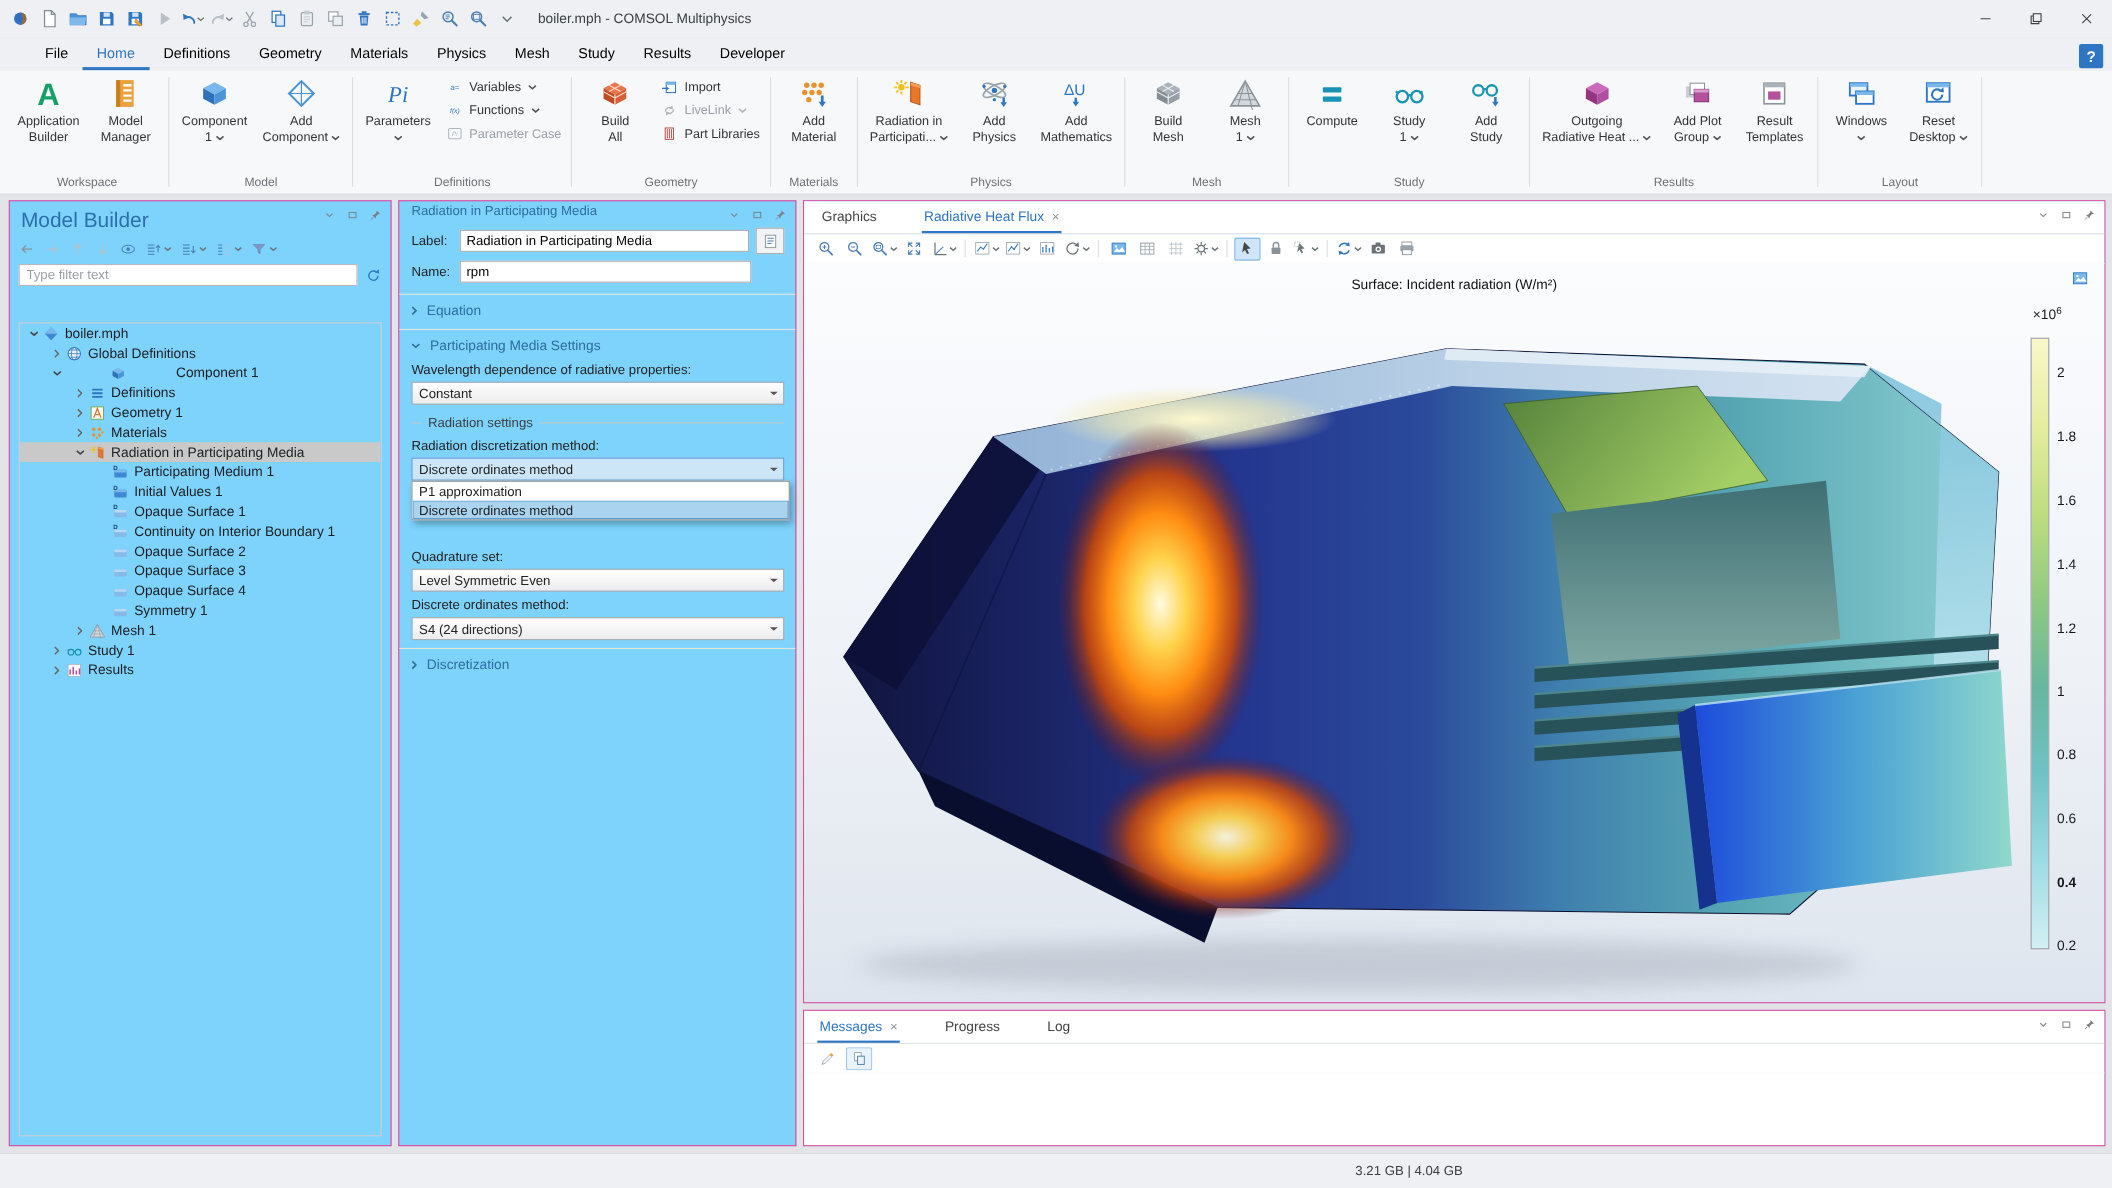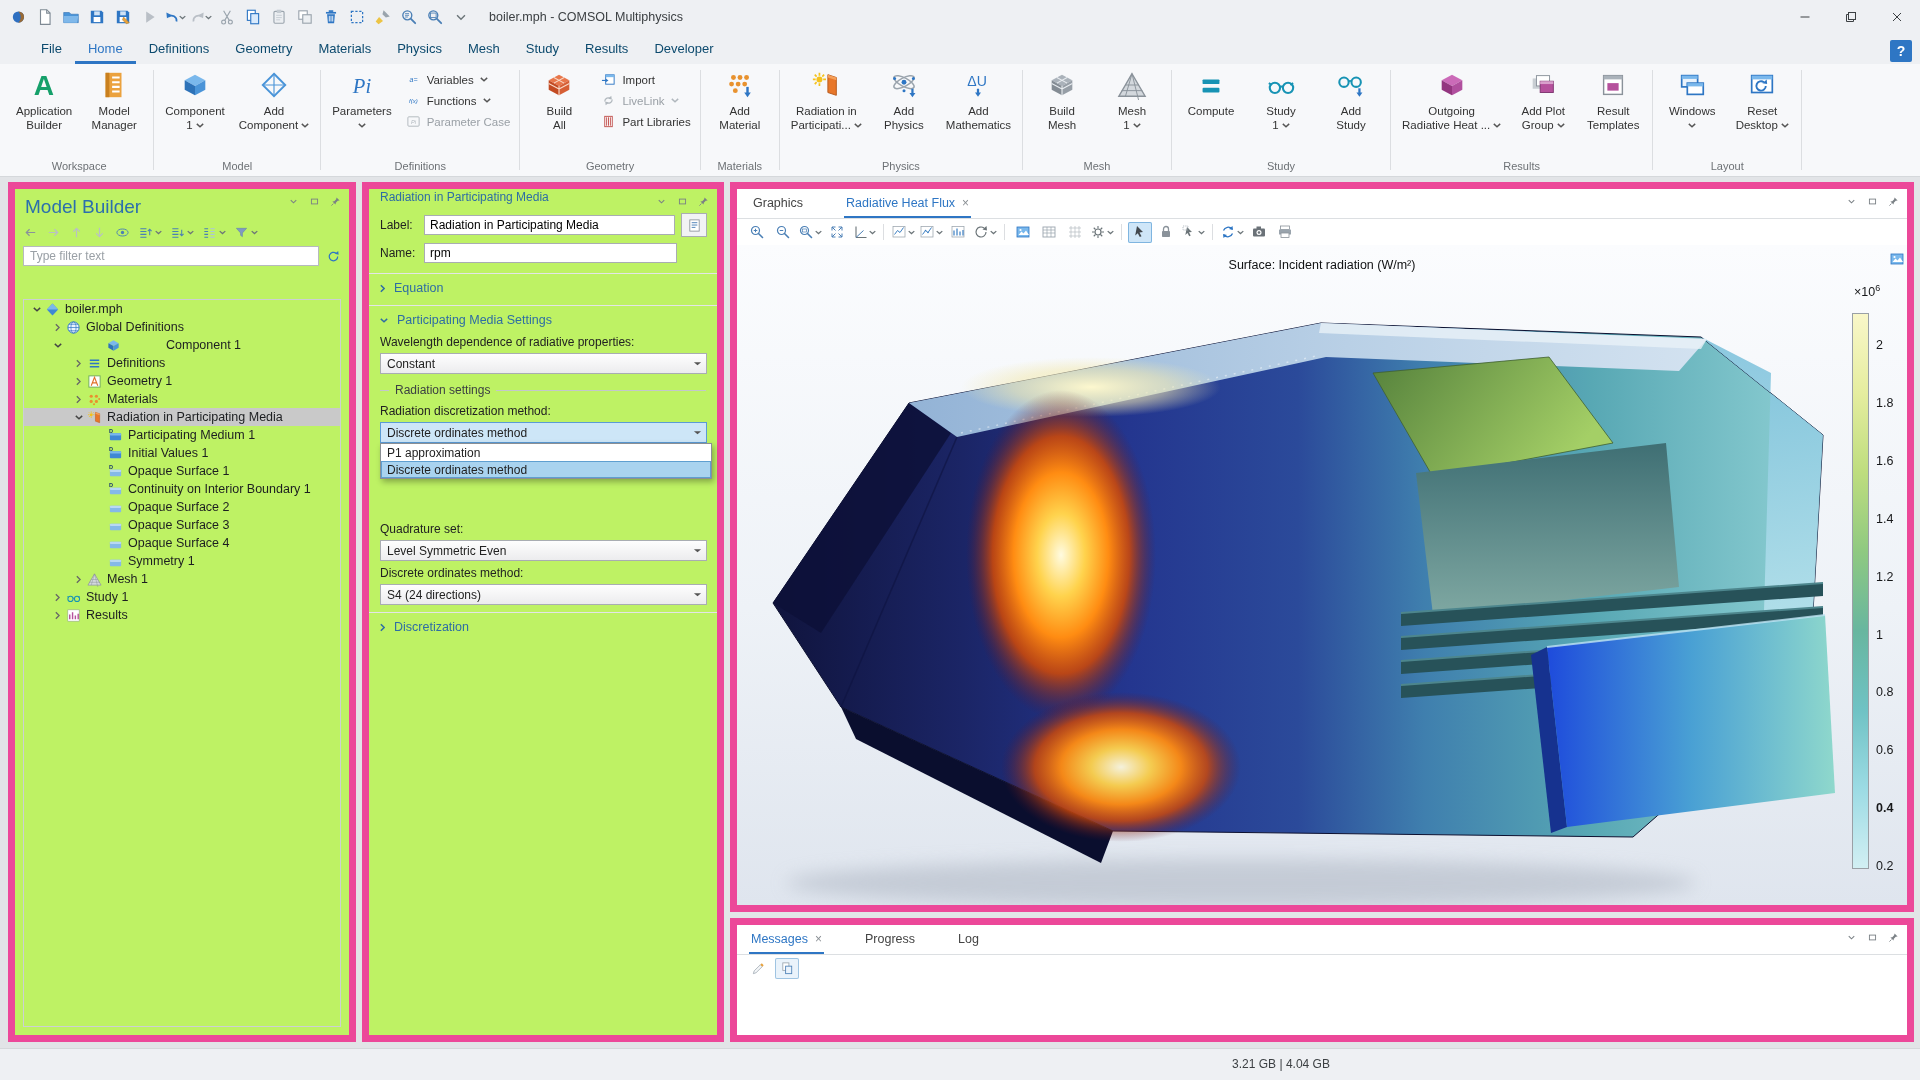--- a/index.html
+++ b/index.html
@@ -11,38 +11,38 @@
   .qat{display:flex;align-items:center;gap:1px;padding-left:6px}
   .qbtn{width:25px;height:26px;display:flex;align-items:center;justify-content:center;border-radius:3px}
   .qbtn .qchev{margin-left:-2px}
   .win-title{margin-left:16px;color:#3c4043;font-size:12.5px;white-space:nowrap}
   .win-controls{position:absolute;right:0;top:0;height:34px;display:flex}
   .wc{width:46px;height:34px;display:flex;align-items:center;justify-content:center}
   .help-btn{position:absolute;right:8px;top:40px;width:22px;height:22px;background:#2e76c4;color:#fff;
             display:flex;align-items:center;justify-content:center;border-radius:2px;font-weight:bold;font-size:14px;z-index:5}
   
   .menubar{position:absolute;top:34px;left:0;right:0;height:30px;background:#eef0f3;display:flex;align-items:stretch;padding-left:28px}
-  .mtab{padding:6px 13px 4px;font-size:13px;color:#0c4a6e;display:flex;align-items:center;border-bottom:3px solid transparent}
+  .mtab{padding:6px 13px 4px;font-size:13px;color:#000000;display:flex;align-items:center;border-bottom:3px solid transparent}
   .mtab.active{color:#2e76c4;border-bottom-color:#2e76c4}
   
   .ribbon{position:absolute;top:64px;left:0;right:0;height:112px;background:#f7f8fa;border-bottom:1px solid #d5d8db;
           display:flex;align-items:stretch;padding-left:6px}
   .rgroup{display:flex;flex-direction:column;padding:2px 4px 0}
   .rgroup-items{flex:1;display:flex;align-items:flex-start;gap:2px}
   .rgroup-label{text-align:center;font-size:11px;color:#6d7175;padding:2px 0 4px;white-space:nowrap}
   .rsep{width:1px;background:#dcdee1;margin:6px 1px}
   .rbtn{min-width:56px;padding:3px 6px 0;display:flex;flex-direction:column;align-items:center;font-size:11.5px;
         line-height:14px;color:#333;text-align:center;border-radius:3px;white-space:nowrap}
   .rbtn .ric{margin:1px 0 4px}
   .rbtn .rl{display:flex;align-items:center;gap:3px;justify-content:center;min-height:14px}
   .rstack{display:flex;flex-direction:column;gap:6px;padding:6px 4px 0 6px}
   .rsitem{display:flex;align-items:center;gap:6px;font-size:11.5px;color:#333;white-space:nowrap}
   .rsitem.disabled,.rbtn.disabled{color:#9aa0a6}
   
-  .panel{position:absolute;background:#bef264;border:7px solid #ec4899;box-sizing:border-box}
+  .panel{position:absolute;background:#7dd3fc;border:1px solid #ec4899;box-sizing:border-box}
   #mb{left:8px;top:182px;width:348px;height:860px}
   #settings{left:362px;top:182px;width:362px;height:860px}
   #graphics{left:730px;top:182px;width:1184px;height:730px}
   #messages{left:730px;top:918px;width:1184px;height:124px}
   .corner{position:absolute;top:7px;right:8px;display:flex;gap:10px;z-index:6}
   .panel-title{font-size:19px;color:#2c6fad;padding:7px 0 2px 10px}
   
   .mb-toolbar{display:flex;gap:8px;padding:5px 8px 3px;align-items:center}
   .mbt{display:flex;align-items:center;gap:2px}
   .mb-filter{margin:3px 8px;display:flex;align-items:center;gap:7px}
@@ -66,21 +66,21 @@
   .sgroup::after{content:"";flex:1;height:1px;background:#c3c7cb}
   .sflabel{padding:5px 11px 4px}
   .combo-wrap{margin:0 10px 0 11px;position:relative}
   .combo{height:21px;border:1px solid #a9adb2;background:linear-gradient(#fefefe,#ececee);display:flex;align-items:center;padding-left:6px;box-sizing:border-box}
   .combo .arrow{margin-left:auto;width:18px;align-self:stretch;display:flex;align-items:center;justify-content:center}
   .combo.focused{background:#cde6f7;border-color:#5b9bd5}
   .popup{position:absolute;top:21px;left:0;right:-5px;border:1px solid #8a8f94;background:#fff;
          box-shadow:2px 3px 6px rgba(0,0,0,.3);z-index:40}
   .pitem{height:17px;display:flex;align-items:center;padding:0 6px;font-size:12px}
   .pitem.hl{background:#a9d3ef;box-shadow:inset 0 0 0 1px #5f9fd0}
-  .after-popup{margin-top:74px}
+  .after-popup{margin-top:57px}
   
   .gtabs{height:29px;display:flex;align-items:stretch;padding-left:14px;gap:39px;background:#fff;border-bottom:1px solid #dcdfe2}
   .gtab{padding:0 2px;font-size:12.5px;color:#444;display:flex;gap:7px;align-items:center;border-bottom:2px solid transparent}
   .gtab.active{color:#2e76c4;border-bottom-color:#2e76c4}
   .gtab .x{color:#8a8f94;font-size:12px}
   .gtoolbar{height:26px;display:flex;align-items:center;gap:2px;padding:0 8px;border-bottom:1px solid #e6e8ea;background:#fff}
   .gt{min-width:22px;height:21px;display:flex;align-items:center;justify-content:center;border-radius:2px;gap:1px;padding:0 1px}
   .gt.active{background:#cfe6f8;box-shadow:inset 0 0 0 1px #7fb5e0}
   .gtsep{width:1px;height:16px;background:#dcdee1;margin:0 4px}
   .gview{position:absolute;left:0;top:56px;right:0;bottom:0;background:linear-gradient(#fbfcfe 0%,#eef2f7 55%,#dfe5ee 100%);overflow:hidden}

